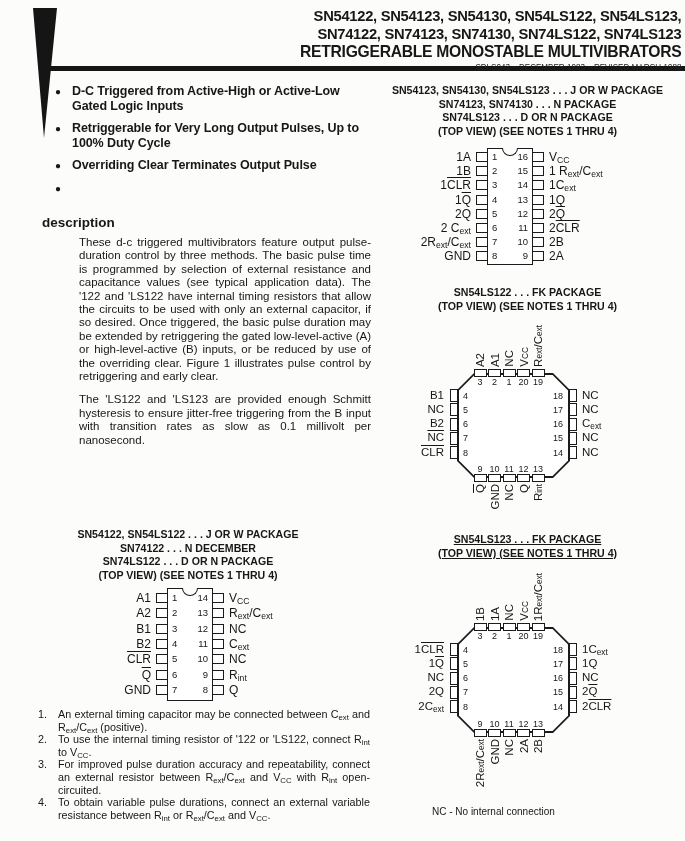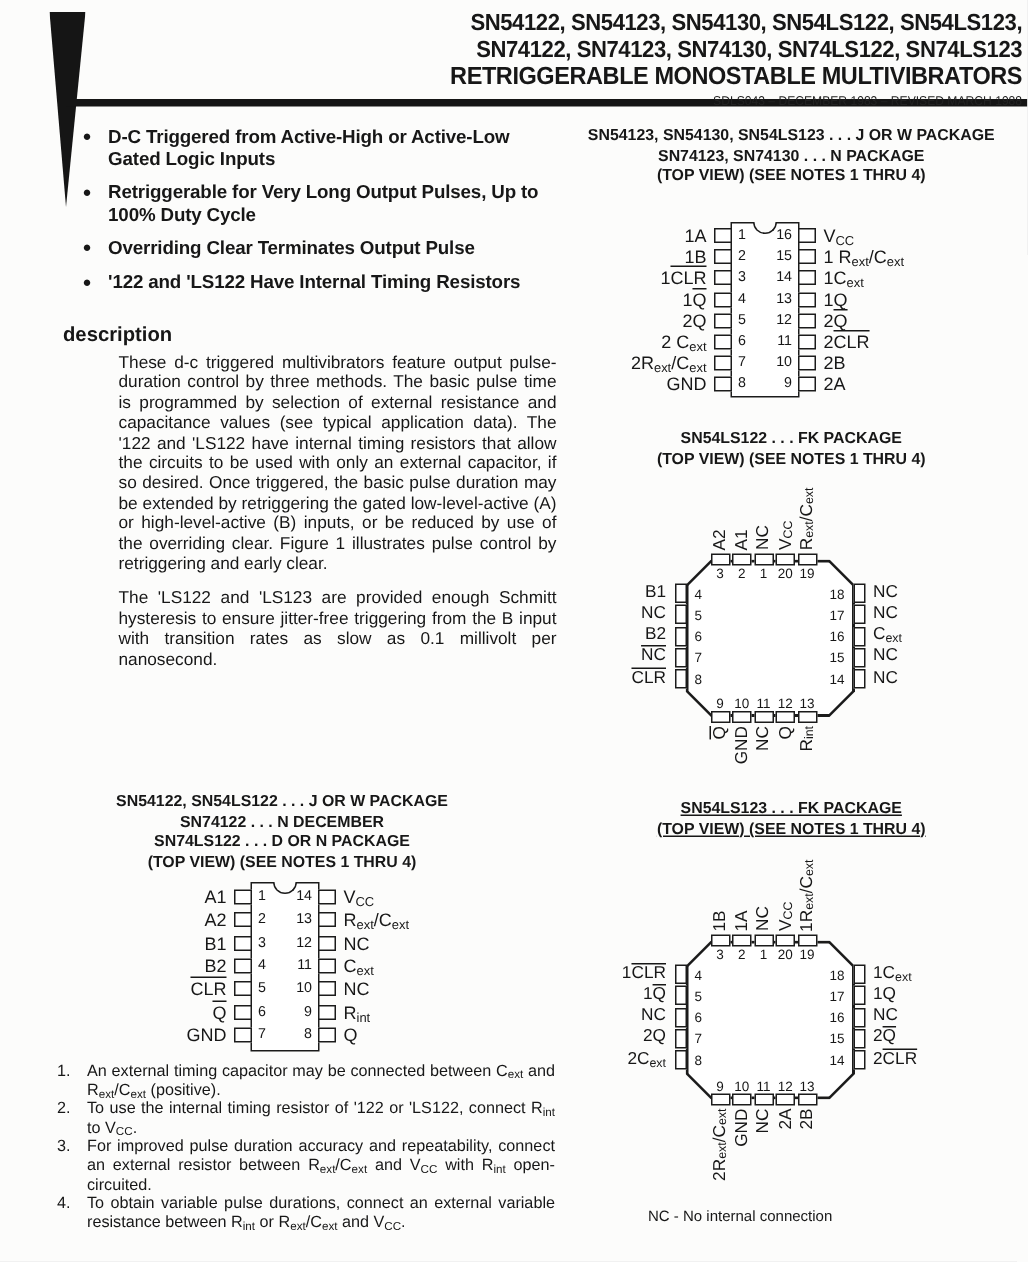--- a/index.html
+++ b/index.html
@@ -99,33 +99,33 @@
     <div class="feature">
       <span class="bullet">●</span>
       <span class="feature-text">Retriggerable for Very Long Output Pulses, Up to 100% Duty Cycle</span>
     </div>
     <div class="feature">
       <span class="bullet">●</span>
       <span class="feature-text">Overriding Clear Terminates Output Pulse</span>
     </div>
     <div class="feature">
       <span class="bullet">●</span>
-      <span class="feature-text">'122 and 'LS122 Have Internal Timing Resistors</span>
     </div>
   </div>
 
   <div class="desc-heading">description</div>
   <div class="desc">
     <p>These d-c triggered multivibrators feature output pulse-duration control by three methods. The basic pulse time is programmed by selection of external resistance and capacitance values (see typical application data). The '122 and 'LS122 have internal timing resistors that allow the circuits to be used with only an external capacitor, if so desired. Once triggered, the basic pulse duration may be extended by retriggering the gated low-level-active (A) or high-level-active (B) inputs, or be reduced by use of the overriding clear. Figure 1 illustrates pulse control by retriggering and early clear.</p>
     <p>The 'LS122 and 'LS123 are provided enough Schmitt hysteresis to ensure jitter-free triggering from the B input with transition rates as slow as 0.1 millivolt per nanosecond.</p>
   </div>
 
   <div class="pkg-titles" id="pt-dip16">
     <div>SN54123, SN54130, SN54LS123 . . . J OR W PACKAGE</div>
     <div>SN74123, SN74130 . . . N PACKAGE</div>
+    <div>SN74LS123 . . . D OR N PACKAGE</div>
     <div>(TOP VIEW) (SEE NOTES 1 THRU 4)</div>
   </div>
   <div class="dip" id="dip16" style="width: 330px; height: 117px;">
       <div class="dip-body" style="left: 132px; top: 0px; width: 46px; height: 117px;"></div>
       <div class="dip-notch" style="left: 147px; top: 0px;"></div>
       <div class="dip-label dl-left" style="left: 0px; top: 2px; width: 116px;">1A</div>
       <div class="dip-pin" style="left: 121px; top: 4px;"></div>
       <div class="dip-num" style="left: 137px; top: 4px;">1</div>
       <div class="dip-label dl-left" style="left: 0px; top: 16.2px; width: 116px;">1B</div>
       <div class="dip-pin" style="left: 121px; top: 18.2px;"></div>

